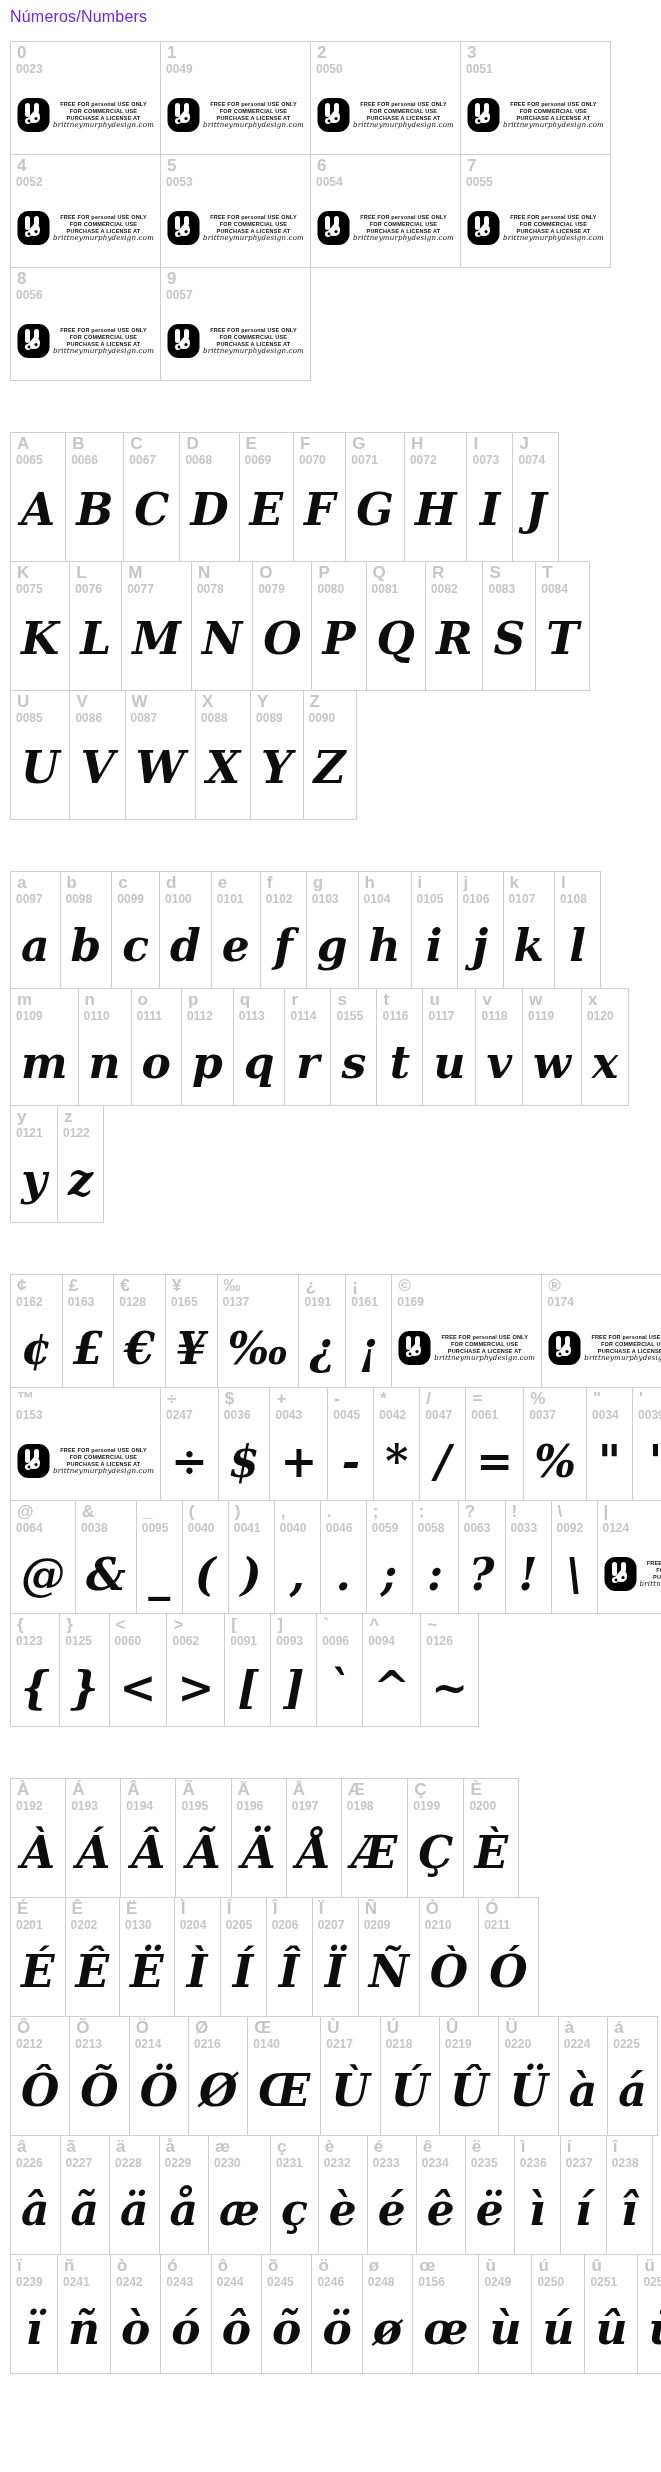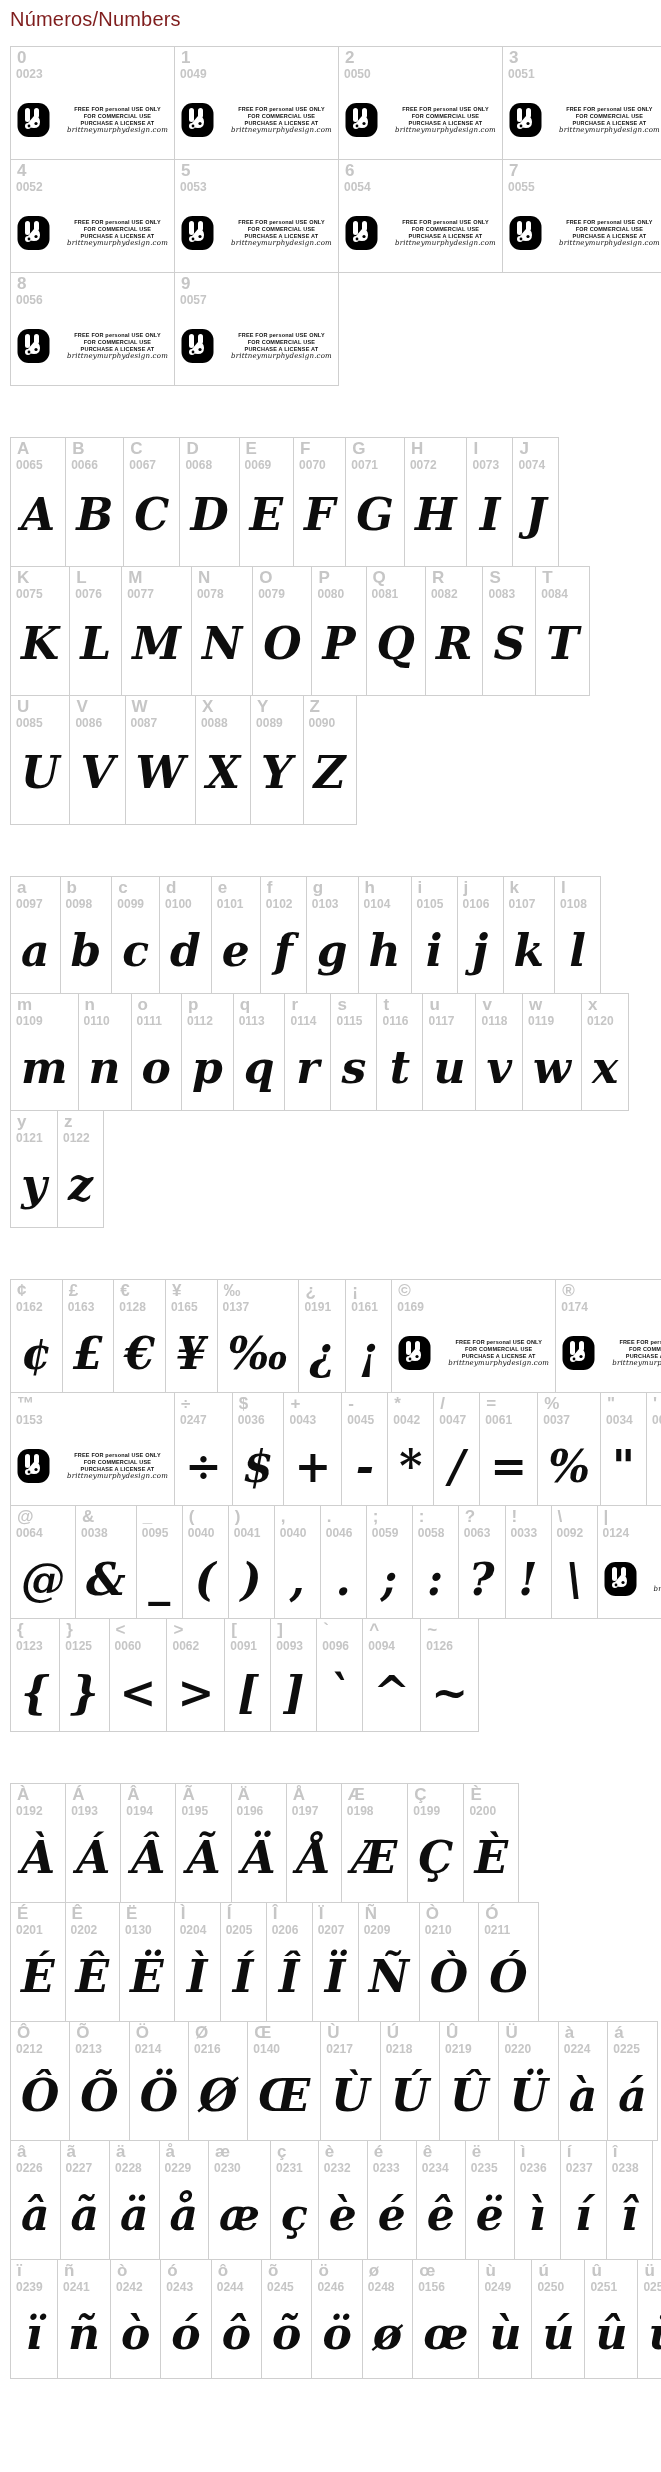--- a/index.html
+++ b/index.html
@@ -5,22 +5,22 @@
   html,body{margin:0;padding:0;background:#ffffff;}
   body{
     width:661px;
     font-family:"Liberation Sans","DejaVu Sans",sans-serif;
     color:#222;
   }
   .page{padding:6px 10px 30px 10px;}
   .section{margin-top:52px;}
   .section:first-child{margin-top:2px;}
   .section-title{
-    font-size:20px;
-    color:#7f1d1d;
+    font-size:16px;
+    color:#6d28d9;
     font-weight:400;
     margin:0 0 16px 0;
     letter-spacing:.2px;
   }
   .glyph-table{display:block;}
   .glyph-row{
     display:inline-flex;
     align-items:stretch;
     border:1px solid #cfcfcf;
     margin-top:-1px;
@@ -65,21 +65,21 @@
     white-space:nowrap;
   }
   .cell-wide{min-width:134px;}
   .cell-badge-wide{min-width:148px;}
   
   .demo-badge{
     flex:1;
     display:flex;
     align-items:center;
     justify-content:center;
-    gap:17px;
+    gap:3px;
     min-height:70px;
     padding:4px 2px;
   }
   .badge-logo{flex:0 0 auto;width:33px;height:36px;}
   .badge-text{
     display:flex;
     flex-direction:column;
     align-items:center;
     justify-content:center;
   }
@@ -610,21 +610,21 @@
             </div>
 
   <div class="glyph-cell">
     <span class="cell-char-label">r</span>
     <span class="cell-unicode">0114</span>
   <span class="cell-glyph">r</span>
             </div>
 
   <div class="glyph-cell">
     <span class="cell-char-label">s</span>
-    <span class="cell-unicode">0115</span>
+    <span class="cell-unicode">0155</span>
   <span class="cell-glyph">s</span>
             </div>
 
   <div class="glyph-cell">
     <span class="cell-char-label">t</span>
     <span class="cell-unicode">0116</span>
   <span class="cell-glyph">t</span>
             </div>
 
   <div class="glyph-cell">

